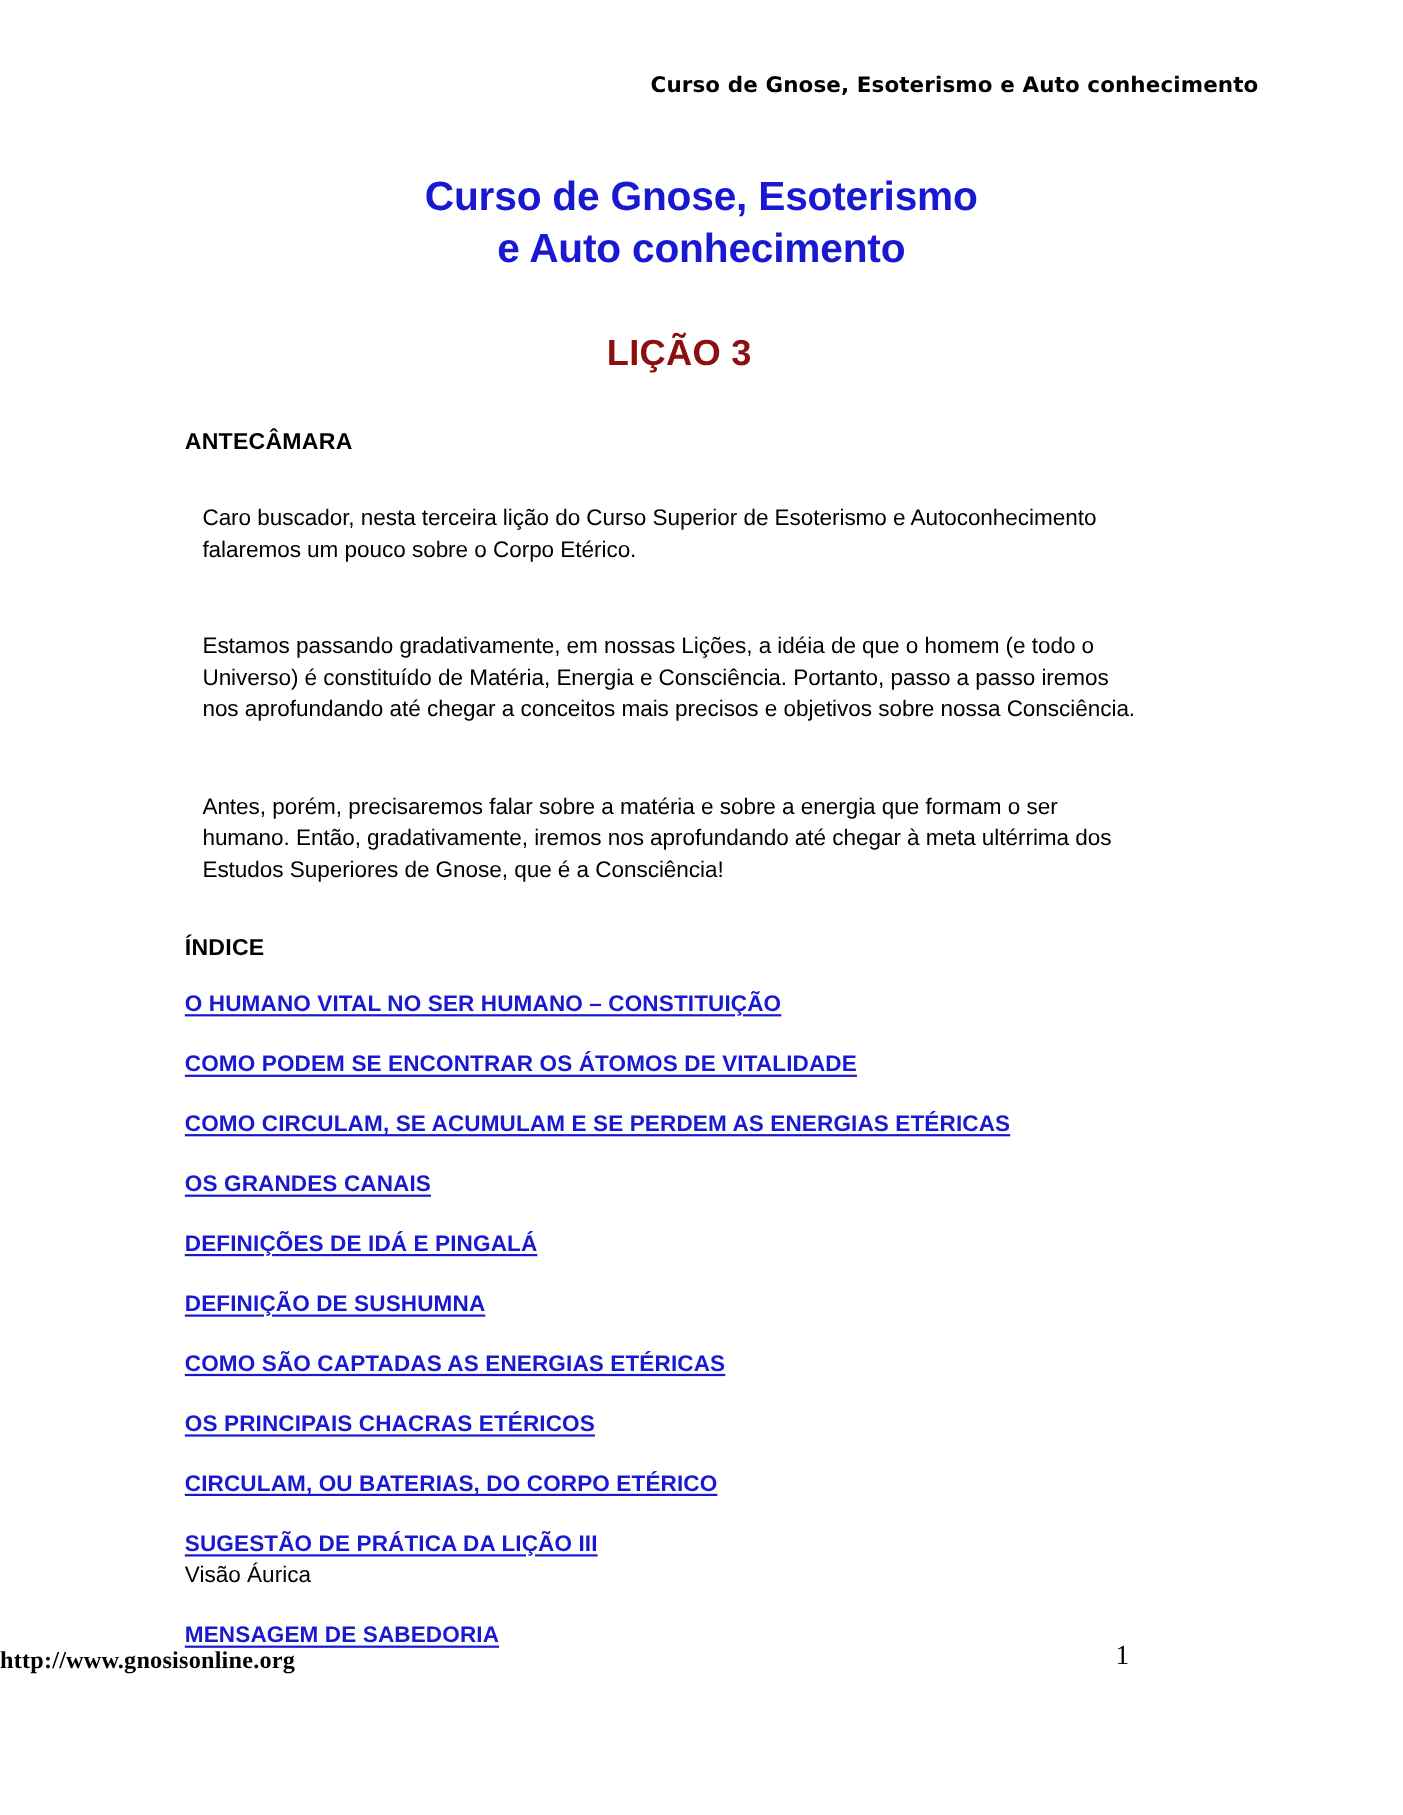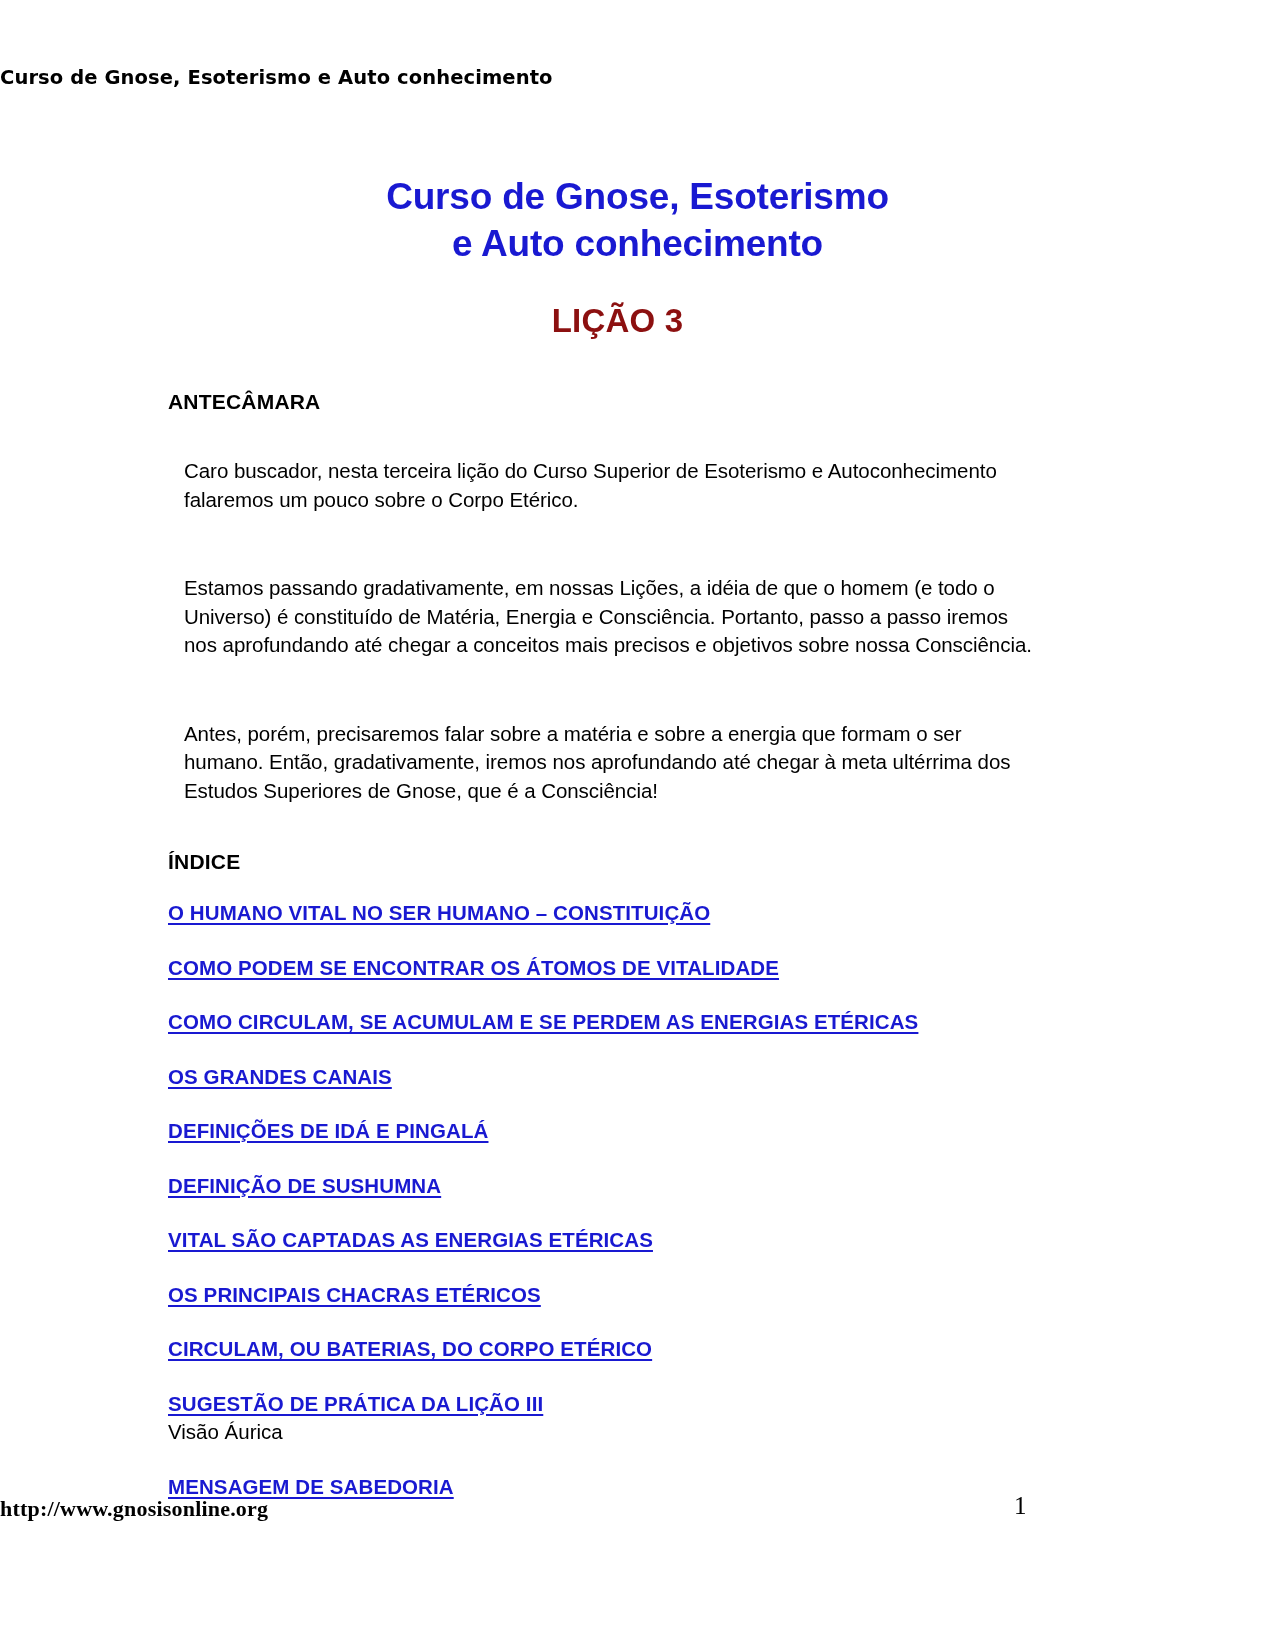--- a/index.html
+++ b/index.html
@@ -23,32 +23,32 @@
     box-sizing: border-box;
     padding: 0;
   }
 
   
   .running-header {
     position: absolute;
     top: 66px;
     left: 0;
     width: 1144px;
-    text-align: left;
+    text-align: right;
     font-family: "DejaVu Sans", sans-serif;
     font-weight: bold;
     font-size: 19.5px;
     letter-spacing: 0.1px;
     color: #000000;
   }
 
   
   .doc-title {
     position: absolute;
-    top: 148px;
+    top: 130px;
     left: 0;
     width: 1275px;
     text-align: center;
     font-family: "Liberation Sans", sans-serif;
     font-weight: bold;
     font-size: 37px;
     line-height: 47px;
     color: #1919D1;
     letter-spacing: -0.2px;
   }
@@ -201,21 +201,21 @@
       <li>
         <a class="index-link" href="#">OS GRANDES CANAIS</a>
       </li>
       <li>
         <a class="index-link" href="#">DEFINIÇÕES DE IDÁ E PINGALÁ</a>
       </li>
       <li>
         <a class="index-link" href="#">DEFINIÇÃO DE SUSHUMNA</a>
       </li>
       <li>
-        <a class="index-link" href="#">VITAL SÃO CAPTADAS AS ENERGIAS ETÉRICAS</a>
+        <a class="index-link" href="#">COMO SÃO CAPTADAS AS ENERGIAS ETÉRICAS</a>
       </li>
       <li>
         <a class="index-link" href="#">OS PRINCIPAIS CHACRAS ETÉRICOS</a>
       </li>
       <li>
         <a class="index-link" href="#">CIRCULAM, OU BATERIAS, DO CORPO ETÉRICO</a>
       </li>
       <li>
         <a class="index-link" href="#">SUGESTÃO DE PRÁTICA DA LIÇÃO III</a>
         <div class="sub-note">Visão Áurica</div>

